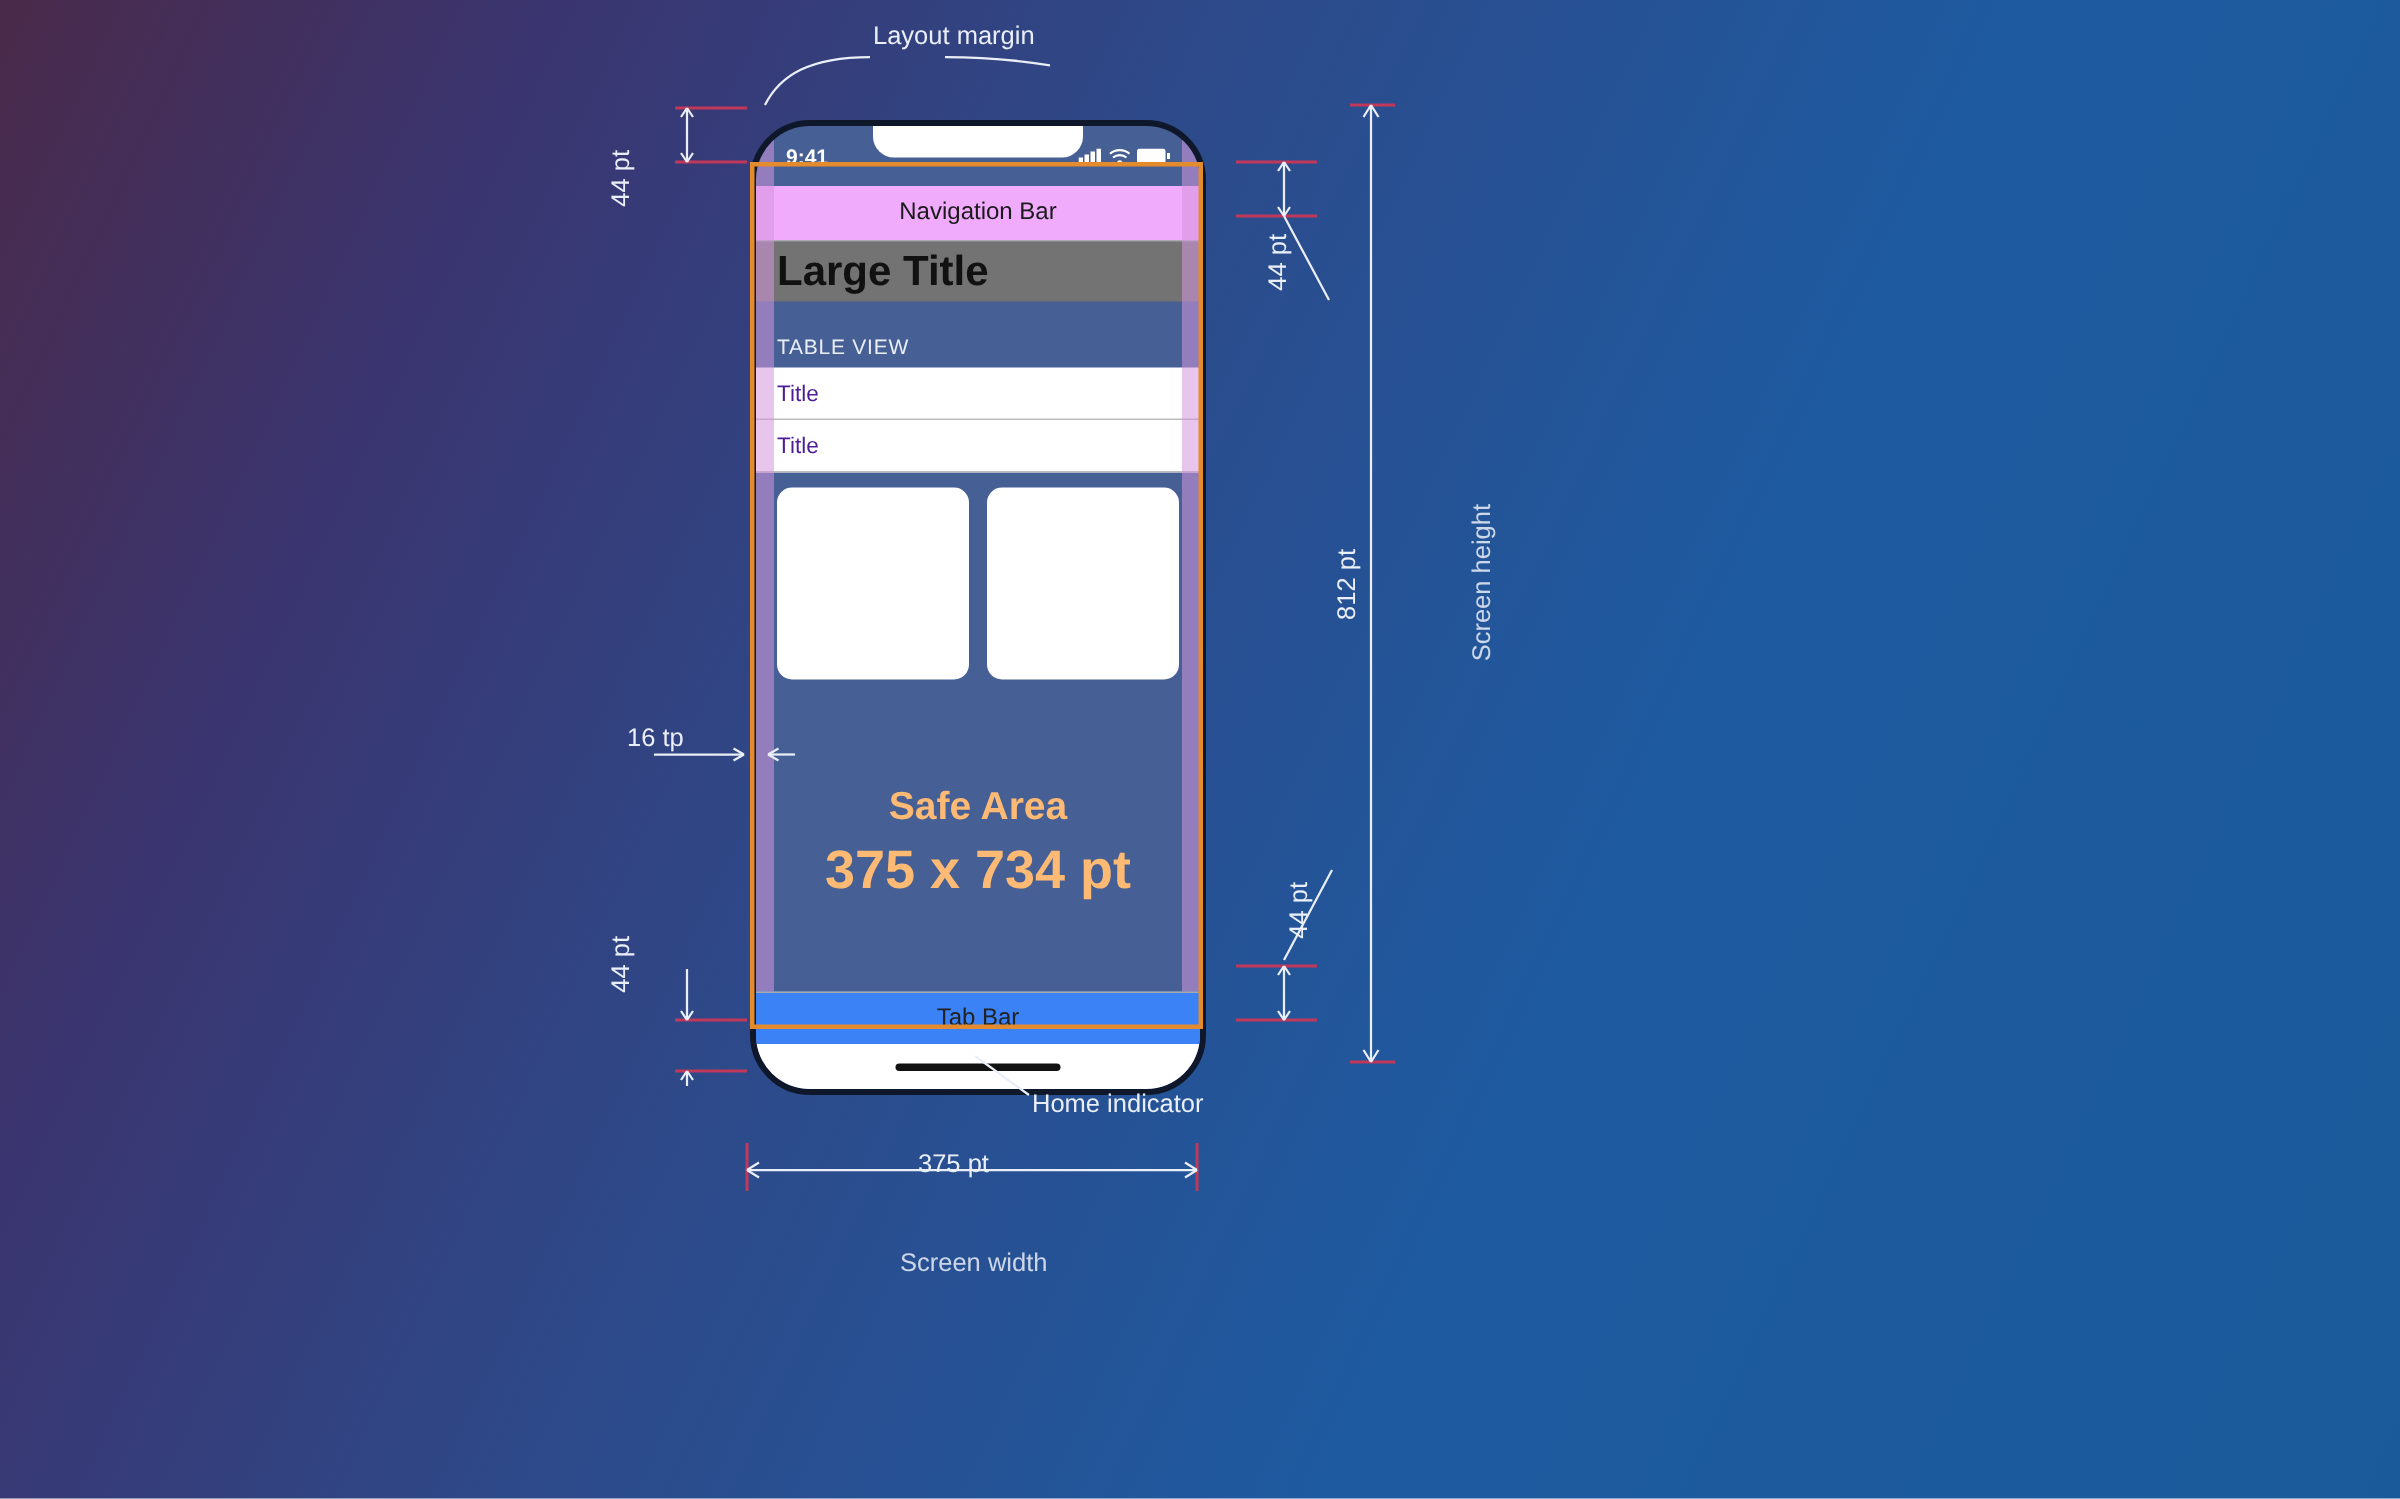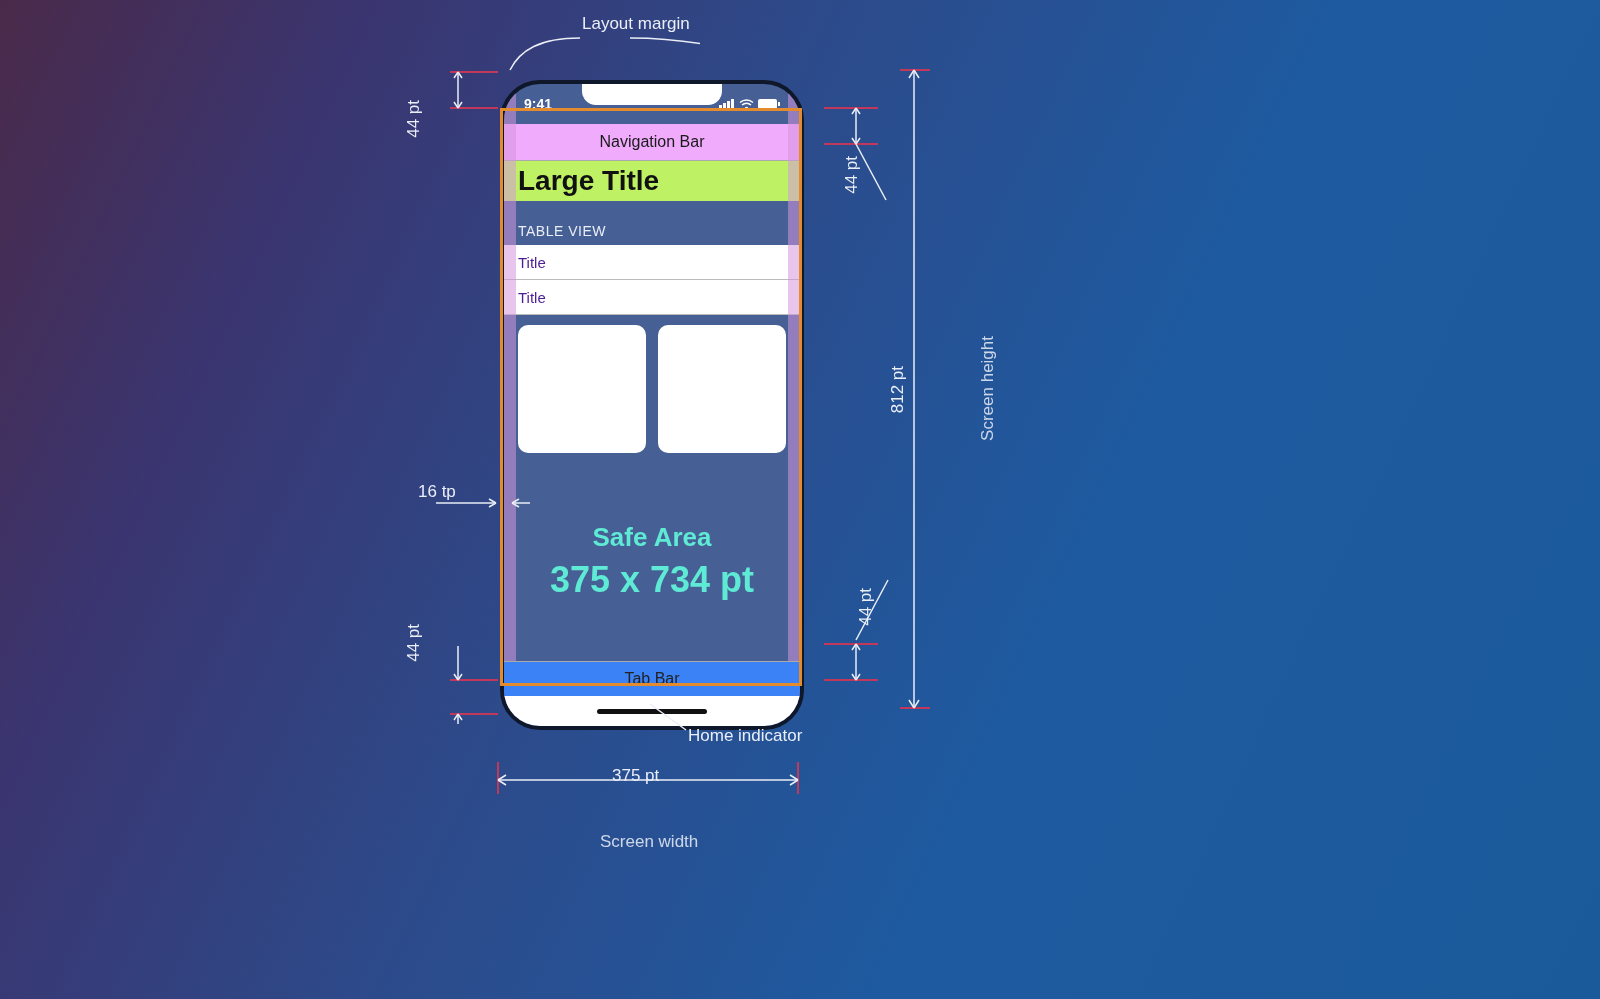--- a/index.html
+++ b/index.html
@@ -41,41 +41,41 @@
     display:flex;align-items:center;justify-content:space-between;
     padding:0 20px;font-size:14px;font-weight:600;
   }
   .status-icons{display:flex;gap:4px;align-items:center}
   .nav-bar{
     height:36px;background:#f0abfc;border-bottom:1px solid #aaa;
     display:flex;align-items:center;justify-content:center;
     color:#1a1a1a;font-size:16px;
   }
   .large-title{
-    height:40px;background:#bef264;
+    height:40px;background:#737373;
     display:flex;align-items:center;padding:0 14px;
     color:#111;font-size:28px;font-weight:600;
   }
   .section-header{
     margin-top:22px;padding:0 14px 6px;color:#eaeef7;font-size:14px;letter-spacing:.5px;
   }
   .row{
     height:34px;background:#fff;border-bottom:1px solid #bbb;
     display:flex;align-items:center;padding:0 14px;color:#4c1d95;font-size:15px;
   }
   .row:last-of-type{border-bottom:none}
   .collection{
     display:flex;gap:12px;padding:10px 14px 0;
   }
   .card{
     width:128px;height:128px;background:#fff;border-radius:10px;
   }
   .safe-text{
     position:absolute;left:0;right:0;top:438px;text-align:center;
-    color:#5eead4;font-weight:600;
+    color:#fdba74;font-weight:600;
   }
   .safe-text .l1{font-size:26px;margin-bottom:6px}
   .safe-text .l2{font-size:36px}
   .tab-bar{
     position:absolute;left:0;right:0;bottom:30px;height:34px;background:#3b82f6;border-top:1px solid #aaa;
     display:flex;align-items:center;justify-content:center;color:#222;font-size:16px;
   }
   .home-area{
     position:absolute;left:0;right:0;bottom:0;height:30px;background:#fff;
     display:flex;align-items:center;justify-content:center;

